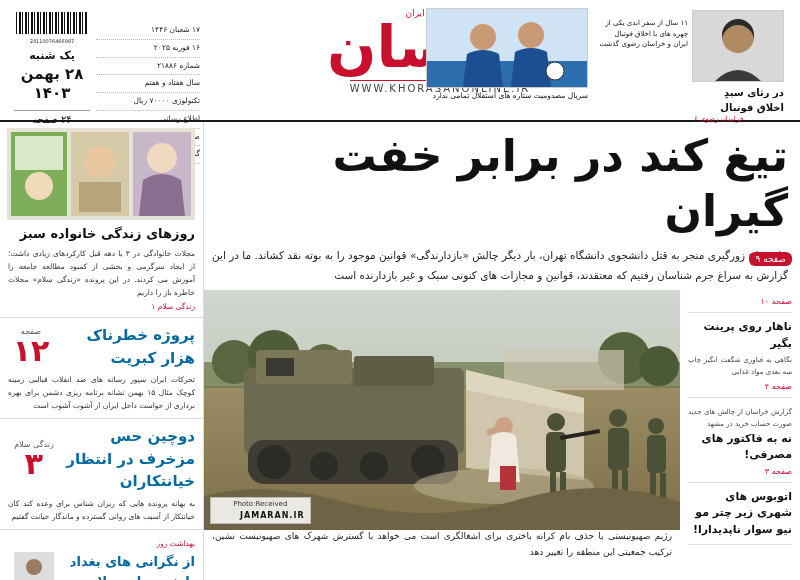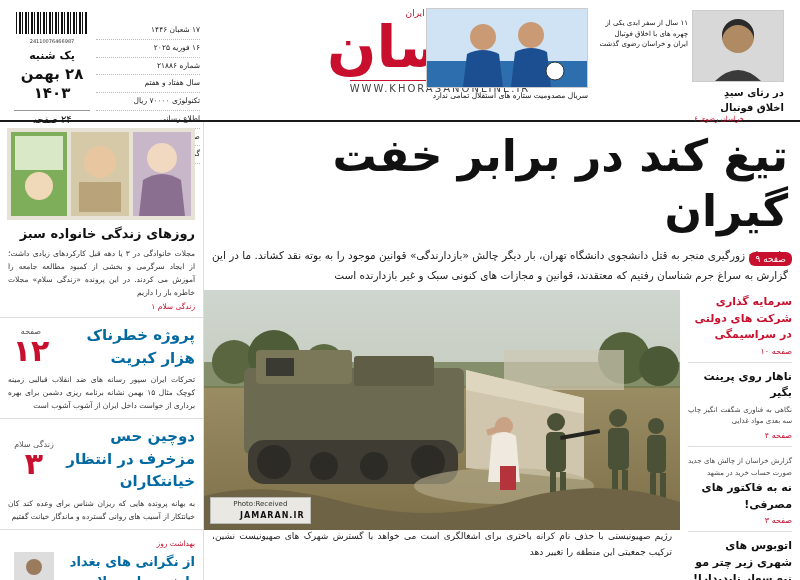--- a/index.html
+++ b/index.html
@@ -206,21 +206,20 @@
   </div>
 
   <div class="lead">
     <h1>تیغ کند در برابر خفت گیران</h1>
     <div class="dek">حادثه تلخ زورگیری منجر به قتل دانشجوی دانشگاه تهران، بار دیگر چالش «بازدارندگی» قوانین موجود را به بوته نقد کشاند. ما در این گزارش به سراغ جرم شناسان رفتیم که معتقدند، قوانین و مجازات های کنونی سبک و غیر بازدارنده است</div>
   </div>
   <div class="pg-badge">صفحه ۹</div>
 
   <div class="briefs">
     <div class="b">
-      <div class="bt red">سرمایه گذاری شرکت های دولتی در سراسیمگی</div>
       <div class="bp">صفحه ۱۰</div>
     </div>
     <div class="b">
       <div class="bt">ناهار روی پرینت بگیر</div>
       <div class="bx">نگاهی به فناوری شگفت انگیز چاپ سه بعدی مواد غذایی</div>
       <div class="bp">صفحه ۴</div>
     </div>
     <div class="b">
       <div class="bx">گزارش خراسان از چالش های جدید صورت حساب خرید در مشهد</div>
       <div class="bt">نه به فاکتور های مصرفی!</div>

